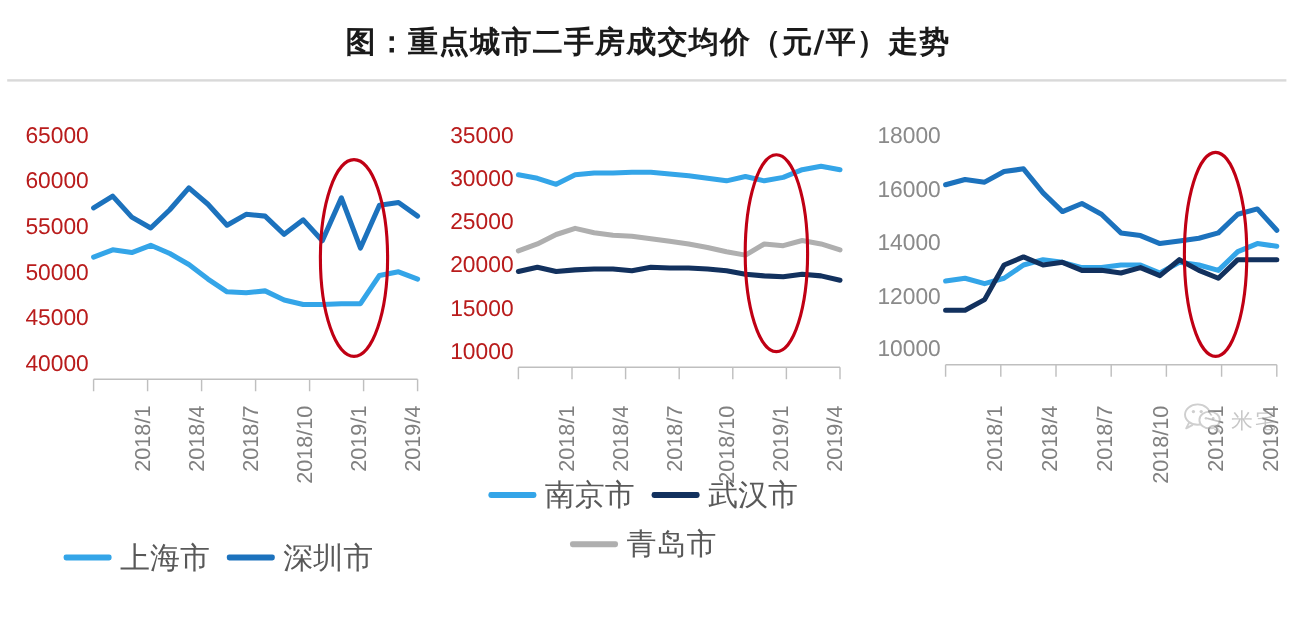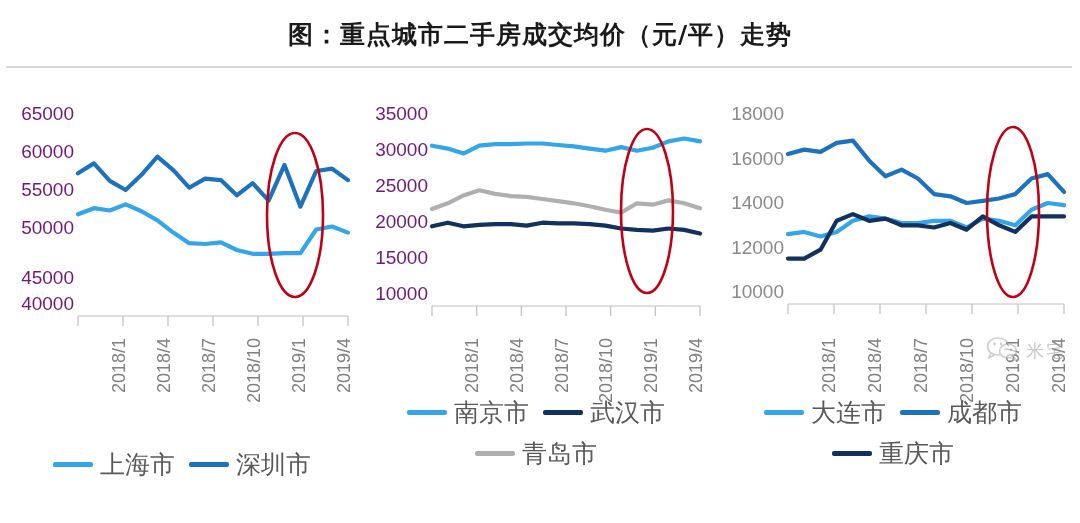--- a/index.html
+++ b/index.html
@@ -33,21 +33,21 @@
   #panel-2 { left: 362px; width: 348px; }
   #panel-3 { left: 712px; width: 362px; }
 
   .plot-area { position: absolute; left: 0; top: 0; width: 100%; height: 232px; }
   .plot-area svg { display: block; }
 
   
   .ylabels { position: absolute; left: 0; top: 0; width: 68px; height: 232px; }
   .ylab {
     position: absolute; right: 4px; text-align: right;
-    font-size: 19px; color: #701a75; white-space: nowrap;
+    font-size: 19px; color: #b91c1c; white-space: nowrap;
     transform: translateY(-50%);
     font-family: "Liberation Sans", "DejaVu Sans", sans-serif;
   }
   #panel-3 .ylab { color: #8a8a8a; }
 
   
   .xlabels { position: absolute; top: 236px; left: 0; width: 100%; height: 110px; }
   .xlab {
     position: absolute; top: 6px;
     font-size: 18px; color: #808080; white-space: nowrap;
@@ -91,21 +91,21 @@
     <span class="title-text">图：重点城市二手房成交均价（元/平）走势</span>
   </div>
   <div class="title-rule"></div>
 
   <div class="panel" id="panel-1">
     <div class="ylabels" id="ylabels-1" style="width: 72px;">
         <div class="ylab" style="top: 18px;">65000</div>
         <div class="ylab" style="top: 56px;">60000</div>
         <div class="ylab" style="top: 94px;">55000</div>
         <div class="ylab" style="top: 132px;">50000</div>
-        <div class="ylab" style="top: 182px;">45000</div>
+        <div class="ylab" style="top: 170px;">45000</div>
         <div class="ylab" style="top: 208px;">40000</div>
       </div>
     <div class="plot-area" id="plot-1">
         <svg width="352" height="232" viewBox="0 0 352 232">
           <path d="M72 220 H342" stroke="#BFBFBF" stroke-width="1.2" fill="none"></path>
           <path d="M72 220 V230" stroke="#BFBFBF" stroke-width="1.2"></path>
           <path d="M117 220 V230" stroke="#BFBFBF" stroke-width="1.2"></path>
           <path d="M162 220 V230" stroke="#BFBFBF" stroke-width="1.2"></path>
           <path d="M207 220 V230" stroke="#BFBFBF" stroke-width="1.2"></path>
           <path d="M252 220 V230" stroke="#BFBFBF" stroke-width="1.2"></path>
@@ -216,38 +216,20 @@
         </svg>
       </div>
     <div class="xlabels" id="xlabels-3">
         <div class="xlab" style="left: 107px;">2018/1</div>
         <div class="xlab" style="left: 153px;">2018/4</div>
         <div class="xlab" style="left: 199px;">2018/7</div>
         <div class="xlab" style="left: 245px;">2018/10</div>
         <div class="xlab" style="left: 291px;">2019/1</div>
         <div class="xlab" style="left: 337px;">2019/4</div>
       </div>
-    <div class="legend" id="legend-3">
-        <div class="legend-row">
-          <div class="legend-item">
-            <span class="legend-swatch" style="background: rgb(52, 165, 232);"></span>
-            <span class="legend-label">大连市</span>
-          </div>
-          <div class="legend-item">
-            <span class="legend-swatch" style="background: rgb(28, 114, 189);"></span>
-            <span class="legend-label">成都市</span>
-          </div>
-        </div>
-        <div class="legend-row">
-          <div class="legend-item">
-            <span class="legend-swatch" style="background: rgb(18, 49, 94);"></span>
-            <span class="legend-label">重庆市</span>
-          </div>
-        </div>
-      </div>
   </div>
 
   <div class="watermark">
     <span>
       <svg width="34" height="26" viewBox="0 0 34 26" aria-hidden="true">
         <ellipse cx="12" cy="10.5" rx="10.5" ry="8.5" fill="none" stroke="#a8a8a8" stroke-width="1.6"></ellipse>
         <path d="M5 17 L2.5 22 L8 19" fill="none" stroke="#a8a8a8" stroke-width="1.6" stroke-linejoin="round"></path>
         <circle cx="8.5" cy="8" r="1.4" fill="#a8a8a8"></circle>
         <circle cx="15" cy="8" r="1.4" fill="#a8a8a8"></circle>
         <ellipse cx="22" cy="15" rx="8.5" ry="7" fill="#ffffff" stroke="#a8a8a8" stroke-width="1.6"></ellipse>

